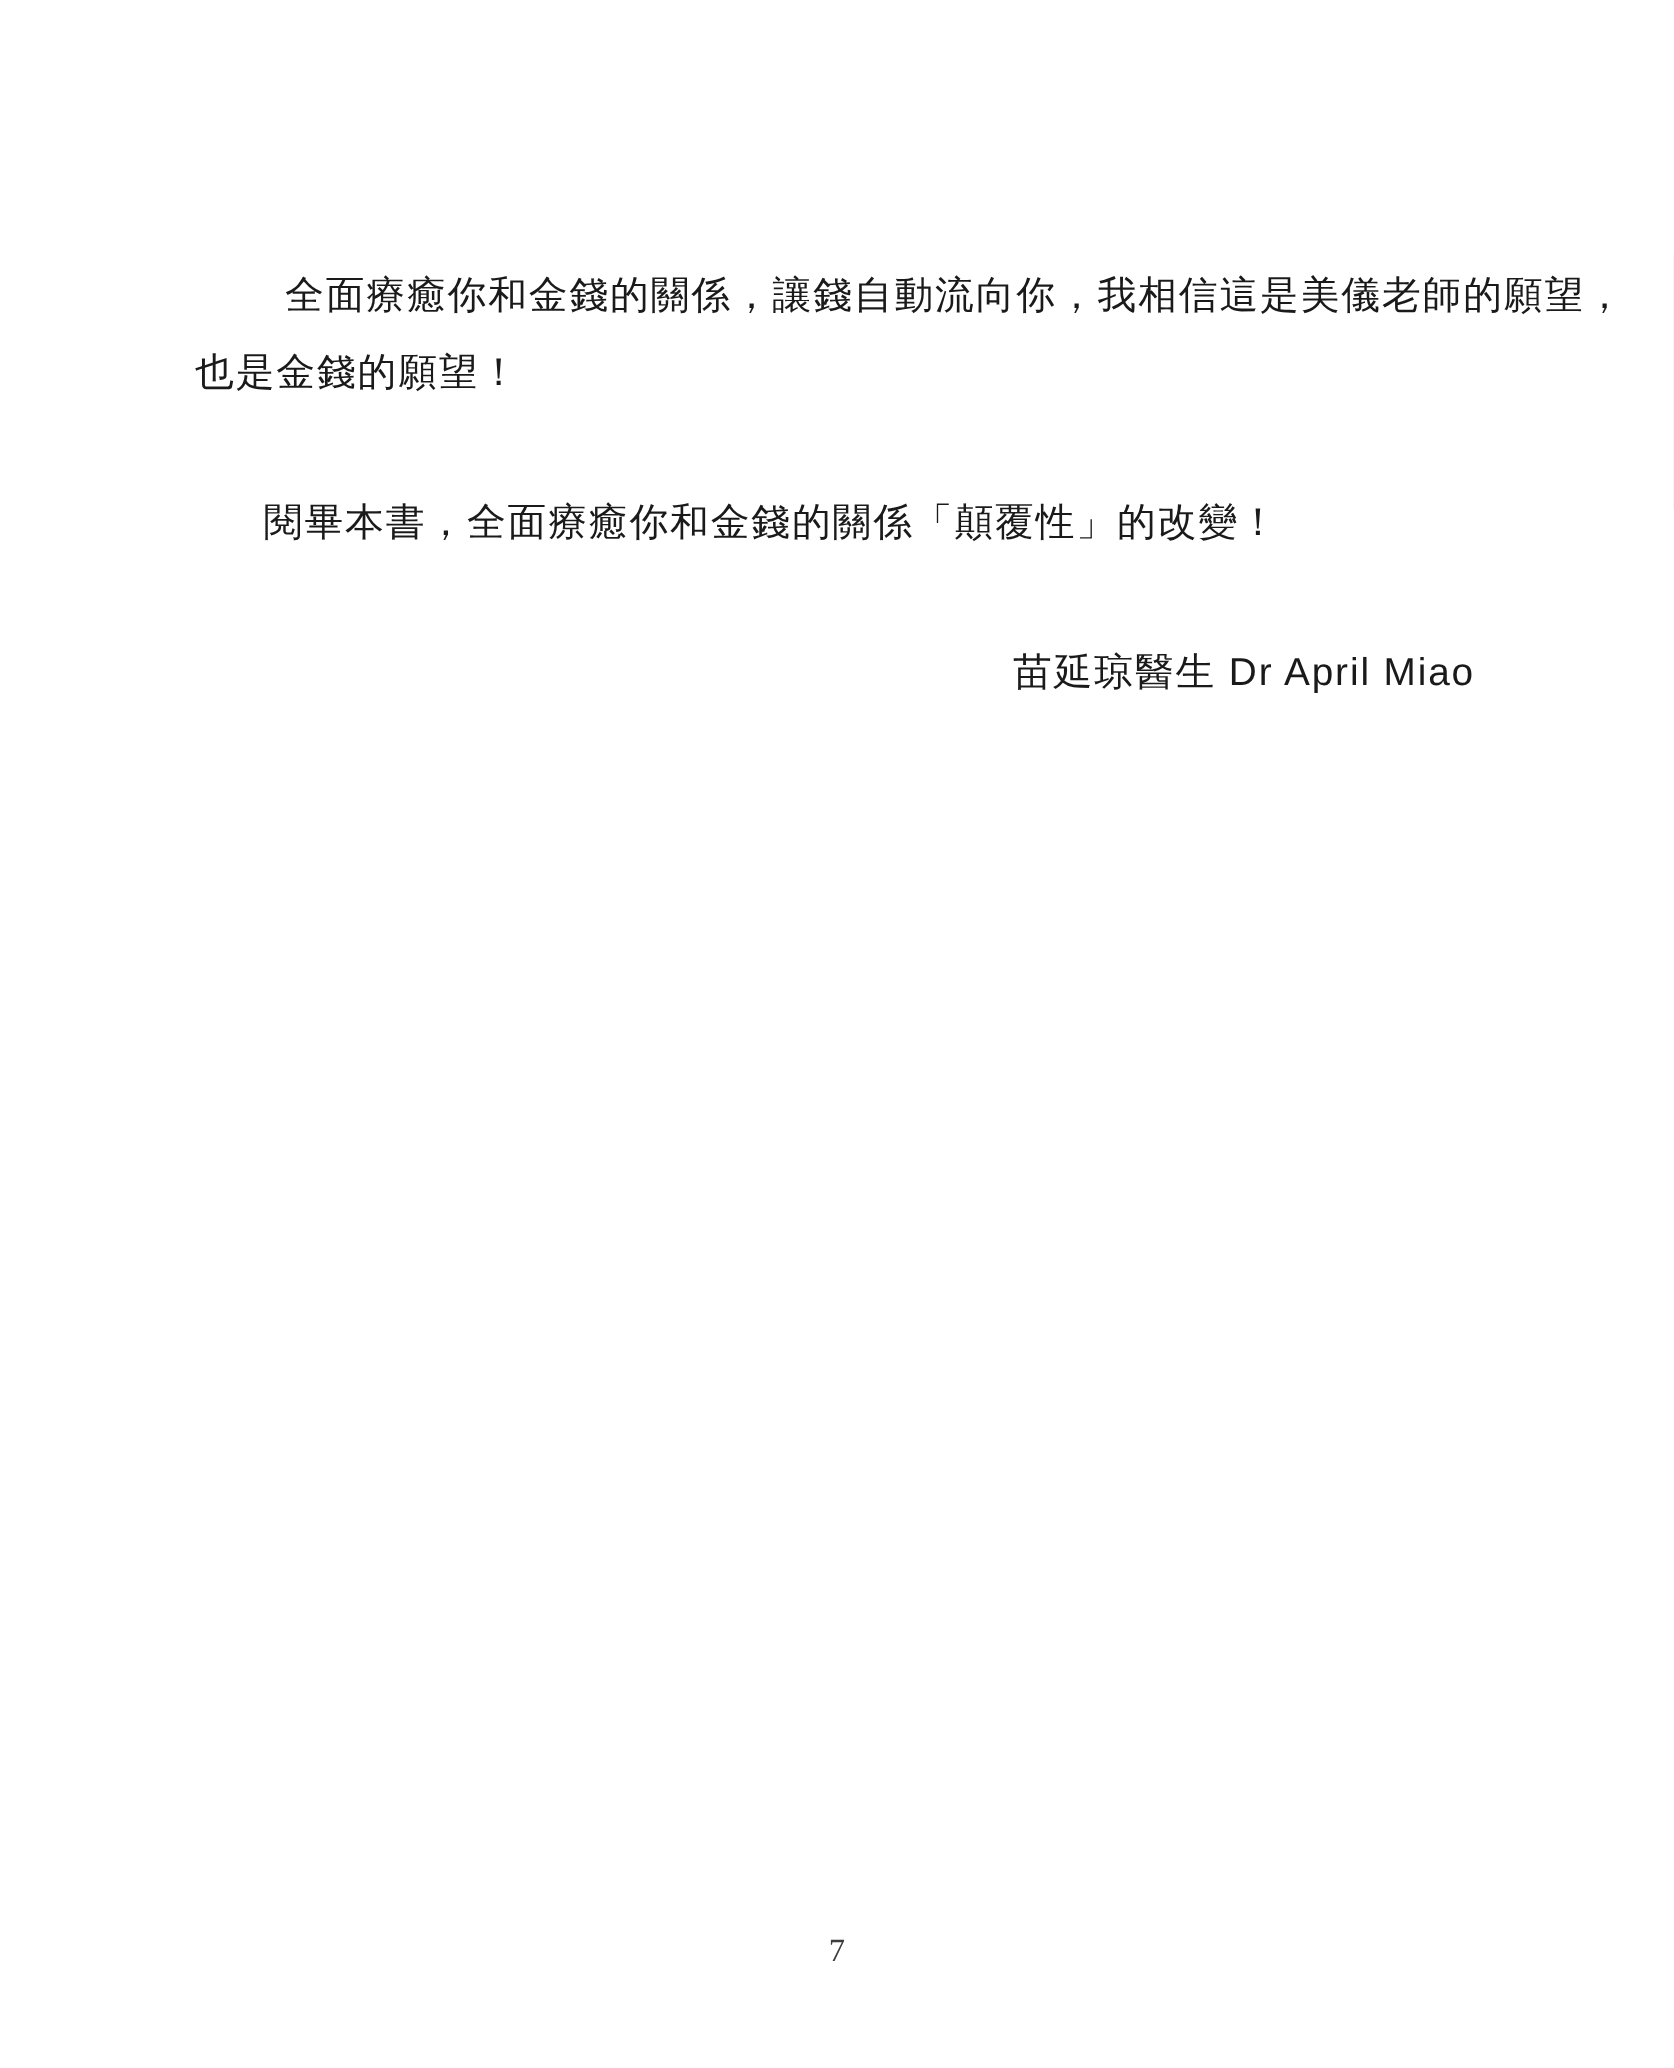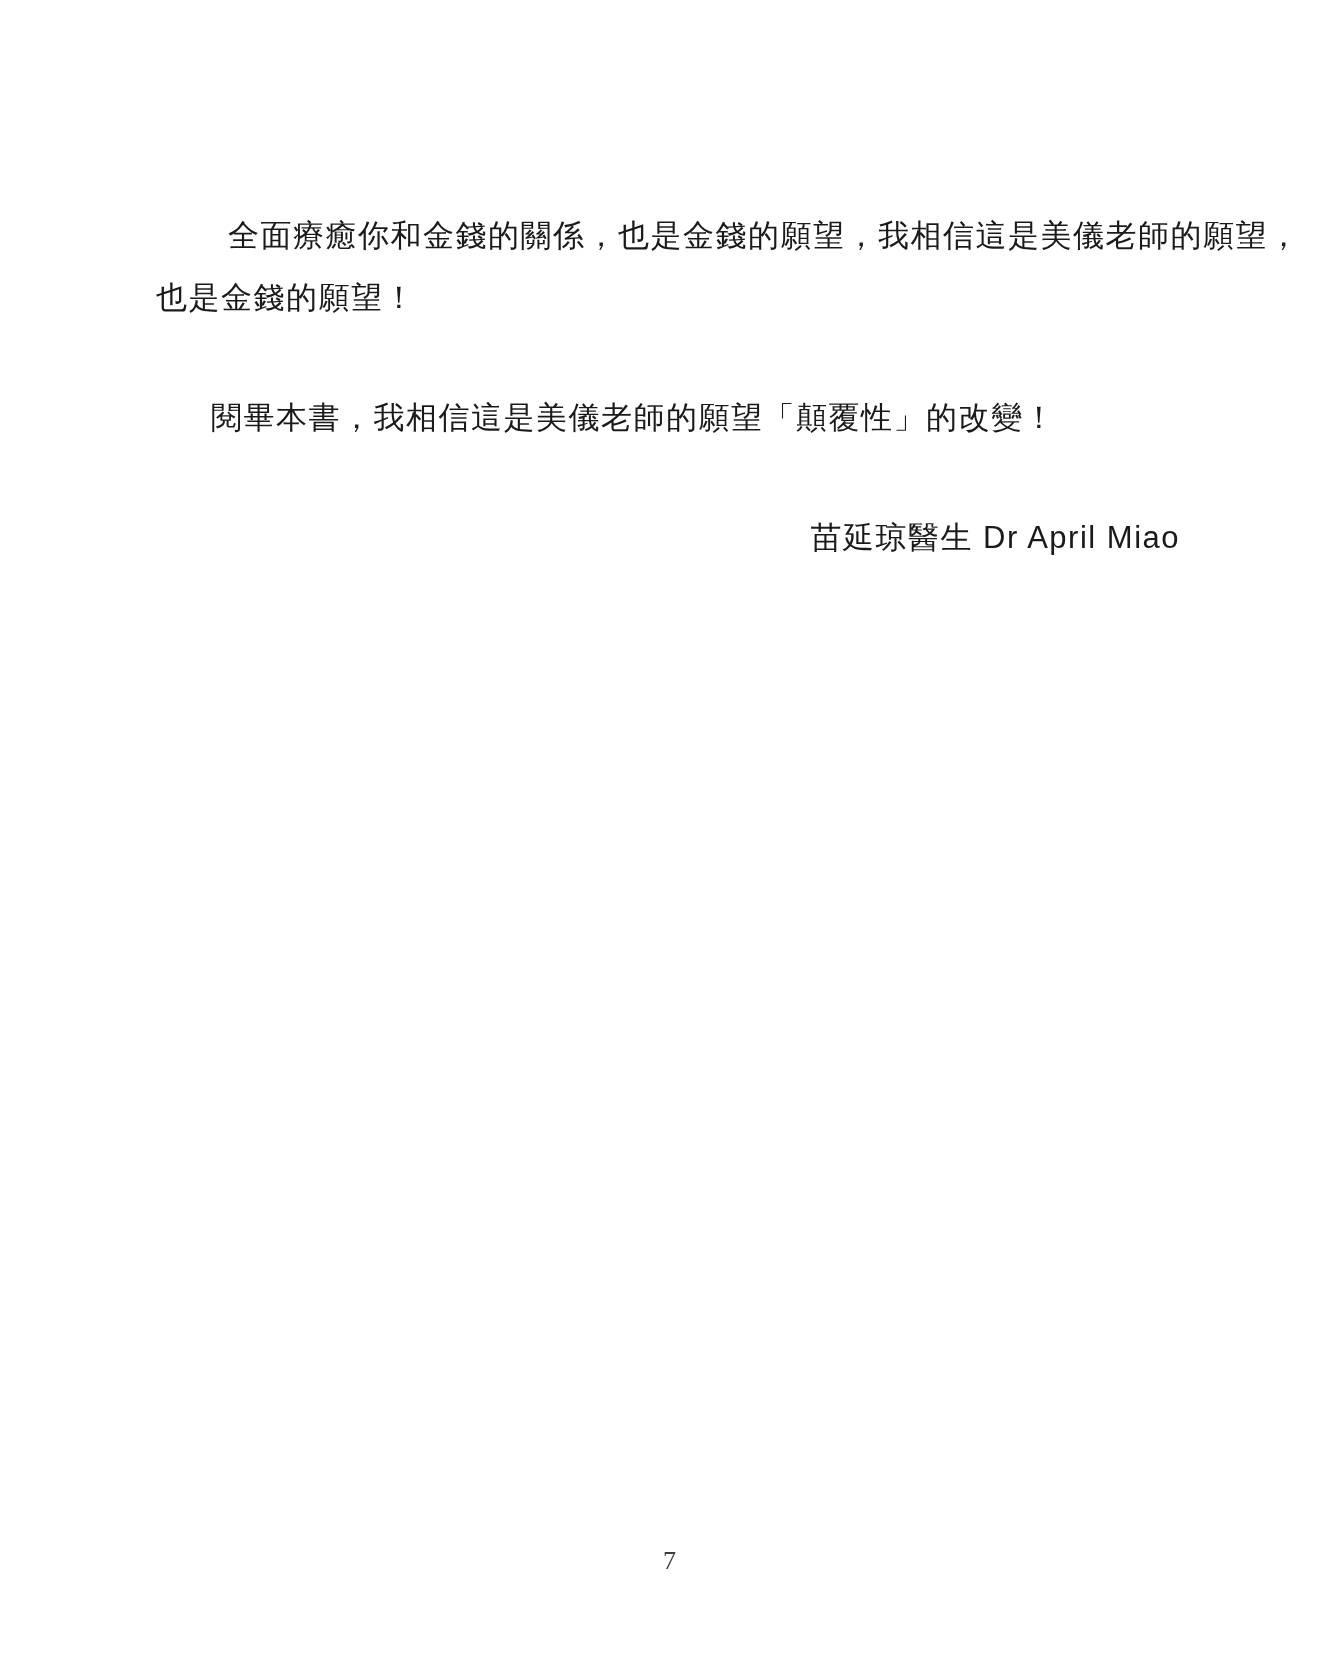--- a/index.html
+++ b/index.html
@@ -44,23 +44,23 @@
     font-size: 26px;
     line-height: 30px;
     color: #3d3d3d;
   }
 </style>
 </head>
 <body>
 
 <div class="page">
 
-  <div class="line p1-l1">全面療癒你和金錢的關係，也是金錢的願望，我相信這是美儀老師的願望，</div>
+  <div class="line p1-l1">全面療癒你和金錢的關係，讓錢自動流向你，我相信這是美儀老師的願望，</div>
 
   <div class="line p1-l2">也是金錢的願望！</div>
 
-  <div class="line p2">閱畢本書，我相信這是美儀老師的願望「顛覆性」的改變！</div>
+  <div class="line p2">閱畢本書，全面療癒你和金錢的關係「顛覆性」的改變！</div>
 
   <div class="line signature">苗延琼醫生 Dr April Miao</div>
 
   <div class="page-number">7</div>
 
 </div>
 
 </body></html>

